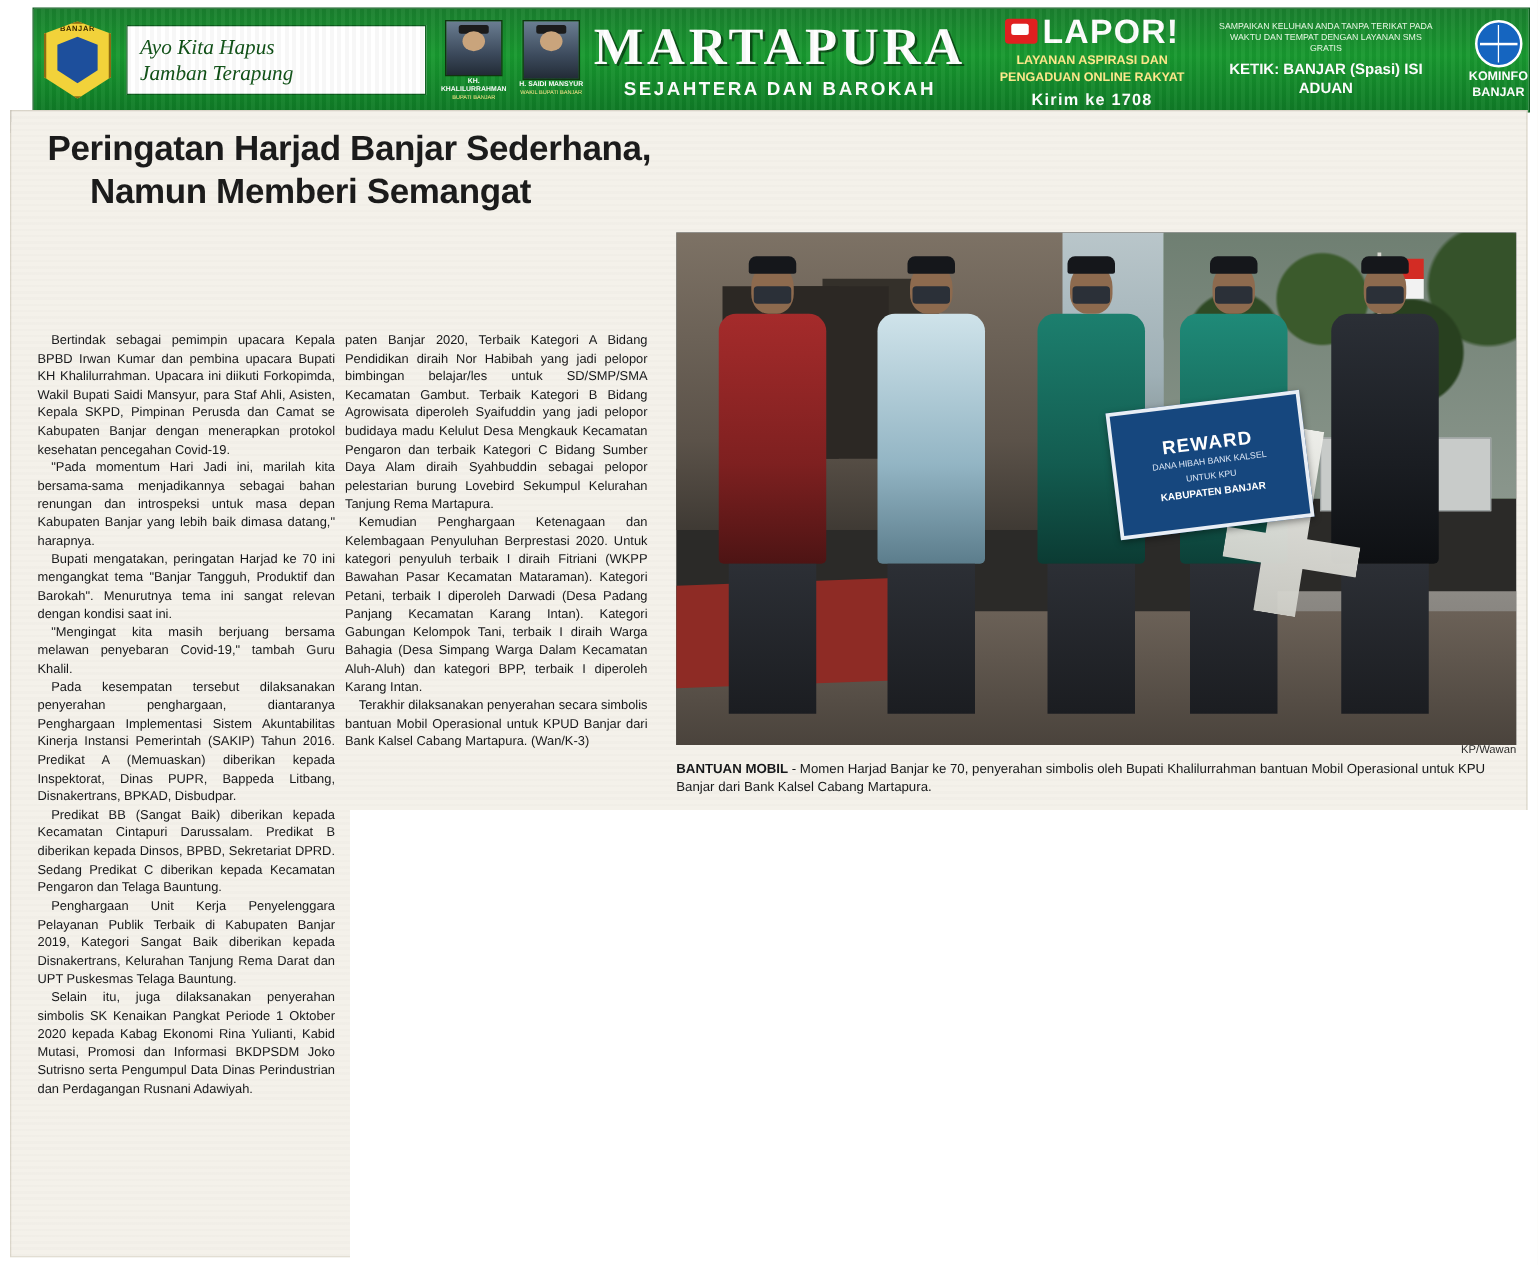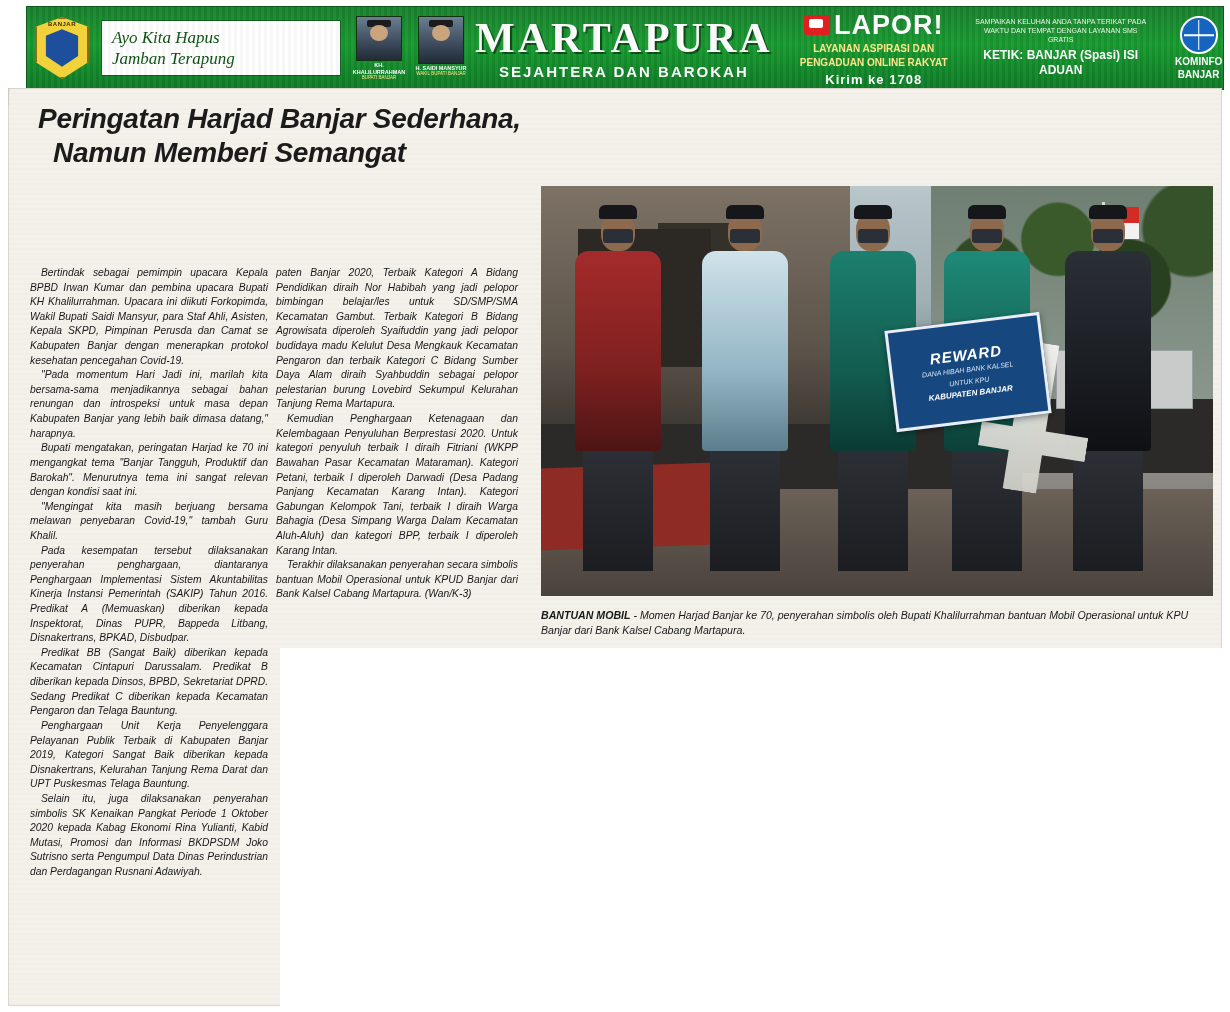--- a/index.html
+++ b/index.html
@@ -91,21 +91,20 @@
   }
   .kominfo .globe:before{content:"";position:absolute;left:50%;top:2px;bottom:2px;width:1.5px;background:#fff;transform:translateX(-50%);}
   .kominfo .globe:after{content:"";position:absolute;top:50%;left:2px;right:2px;height:1.5px;background:#fff;transform:translateY(-50%);}
   .kominfo .kt{font-size:10px;font-weight:bold;line-height:1.1;margin-top:2px;}
 
   
   .page{
     position:absolute;left:8px;top:88px;width:1214px;height:918px;
     background:#f4f1ea;
     box-shadow:0 0 0 1px #dcd7cb inset;
-    font-style:italic;
   }
   .page:before{
     content:"";position:absolute;inset:0;
     background:
       linear-gradient(95deg,rgba(0,0,0,.05) 0 2px,transparent 2px),
       repeating-linear-gradient(180deg,rgba(0,0,0,.012) 0 2px,transparent 2px 5px);
     pointer-events:none;
   }
   
   .cutout{
@@ -113,21 +112,21 @@
   }
   .cutout2{
     position:absolute;left:0px;top:1006px;width:1230px;height:6px;background:#ffffff;z-index:5;
   }
 
   .headline{
     position:absolute;left:30px;top:14px;width:490px;
     font-family:"Liberation Sans",sans-serif;font-weight:bold;font-size:28px;line-height:1.22;
     color:#1b1b1b;letter-spacing:-.3px;
   }
-  .headline .l2{margin-left:15px;}
+  .headline .l2{margin-left:34px;}
 
   .col{
     position:absolute;font-family:"Liberation Sans",sans-serif;font-size:10.3px;line-height:1.42;
     color:#17181a;text-align:justify;
   }
   .col p{margin:0 0 0 0;text-indent:11px;}
   .col p.first{text-indent:0;}
   #col1{left:22px;top:178px;width:238px;}
   #col2{left:268px;top:178px;width:242px;}
   .lead{font-weight:bold;}
@@ -334,20 +333,21 @@
     <div class="giantkey"></div>
 
     <div class="reward">
       <div class="r1">REWARD</div>
       <div class="r2">DANA HIBAH BANK KALSEL</div>
       <div class="r2">UNTUK KPU</div>
       <div class="r3">KABUPATEN BANJAR</div>
     </div>
   </div>
 
+  <div class="photo-credit">KP/Wawan</div>
 
   <div class="caption">
     <span class="cap-lead">BANTUAN MOBIL</span>
     <span>- Momen Harjad Banjar ke 70, penyerahan simbolis oleh Bupati Khalilurrahman bantuan Mobil Operasional untuk KPU Banjar dari Bank Kalsel Cabang Martapura.</span>
   </div>
 
   <div class="cutout"></div>
 </div>
 <div class="cutout2"></div>
 

